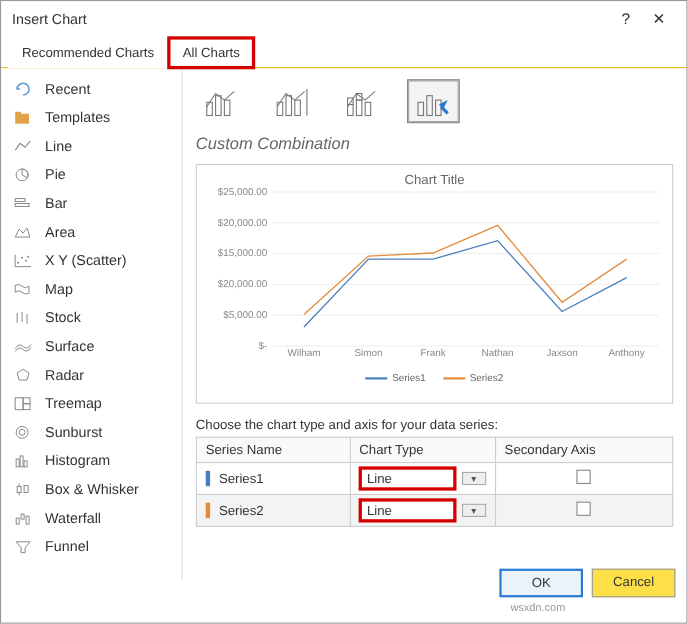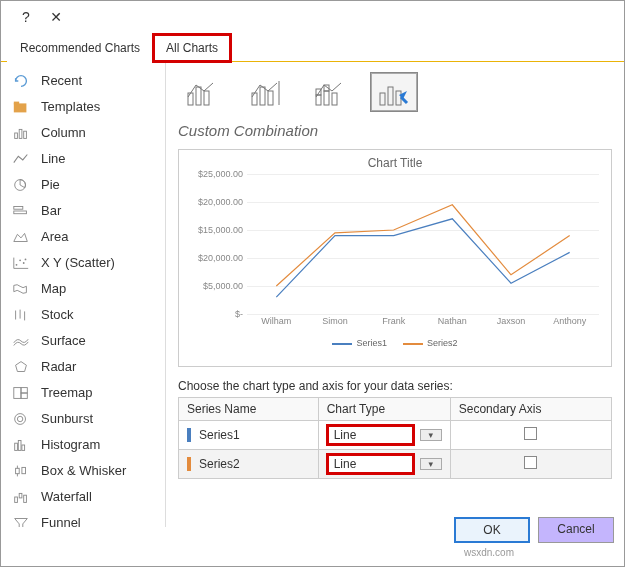--- a/index.html
+++ b/index.html
@@ -40,28 +40,29 @@
 table.series th { background: #f9f9f9; }
 table.series tr.alt td { background: #f3f3f3; }
 .sw { display: inline-block; width: 4px; height: 14px; vertical-align: middle; margin-right: 8px; }
 .ctype-cell { display: flex; align-items: center; gap: 6px; }
 .ctype-box { flex: 1; display: flex; }
 .ctype-text { border: 1px solid #aaa; padding: 2px 6px; flex: 1; background: #fff; }
 .ctype-dd { width: 22px; border: 1px solid #aaa; background: #eee; display: flex; align-items: center; justify-content: center; cursor: pointer; font-size: 9px; color: #555; }
 .sec-axis { text-align: center !important; }
 .chk { width: 13px; height: 13px; border: 1px solid #888; display: inline-block; background: #fff; }
 .buttons { position: absolute; bottom: 23px; right: 10px; display: flex; gap: 8px; }
-.btn { min-width: 76px; padding: 4px 12px; border: 1px solid #999; background: #c4b5fd; cursor: pointer; text-align: center; font-size: 12px; }
+.btn { min-width: 76px; padding: 4px 12px; border: 1px solid #999; background: #fde047; cursor: pointer; text-align: center; font-size: 12px; }
 .btn.primary { border: 2px solid #2a7ad4; background: #eaf3fc; }
 .watermark { position: absolute; bottom: 8px; right: 110px; font-size: 10px; color: #999; pointer-events: none; }
 </style>
 </head>
 <body>
 
 <div class="titlebar">
+  <span class="title">Insert Chart</span>
   <span class="ctrl">?</span>
   <span class="ctrl">✕</span>
 </div>
 
 <div class="tabs">
   <div class="tab">Recommended Charts</div>
   <div class="tab active hl-red">All Charts</div>
 </div>
 
 <div class="main">
@@ -77,30 +78,20 @@
         <span>Recent</span>
       </div>
     <div class="side-item">
         <span class="side-icon">
           <svg viewBox="0 0 20 16">
             <rect x="2" y="4" width="14" height="10" fill="#e3a24a"></rect>
             <rect x="2" y="2" width="6" height="3" fill="#e3a24a"></rect>
           </svg>
         </span>
         <span>Templates</span>
-      </div>
-    <div class="side-item">
-        <span class="side-icon">
-          <svg viewBox="0 0 20 16">
-            <rect x="3" y="8" width="3" height="6" fill="none" stroke="#888"></rect>
-            <rect x="8" y="4" width="3" height="10" fill="none" stroke="#888"></rect>
-            <rect x="13" y="6" width="3" height="8" fill="none" stroke="#888"></rect>
-          </svg>
-        </span>
-        <span>Column</span>
       </div>
     <div class="side-item">
         <span class="side-icon">
           <svg viewBox="0 0 20 16">
             <polyline points="2,12 7,5 12,9 17,3" fill="none" stroke="#888" stroke-width="1.2"></polyline>
           </svg>
         </span>
         <span>Line</span>
       </div>
     <div class="side-item">

